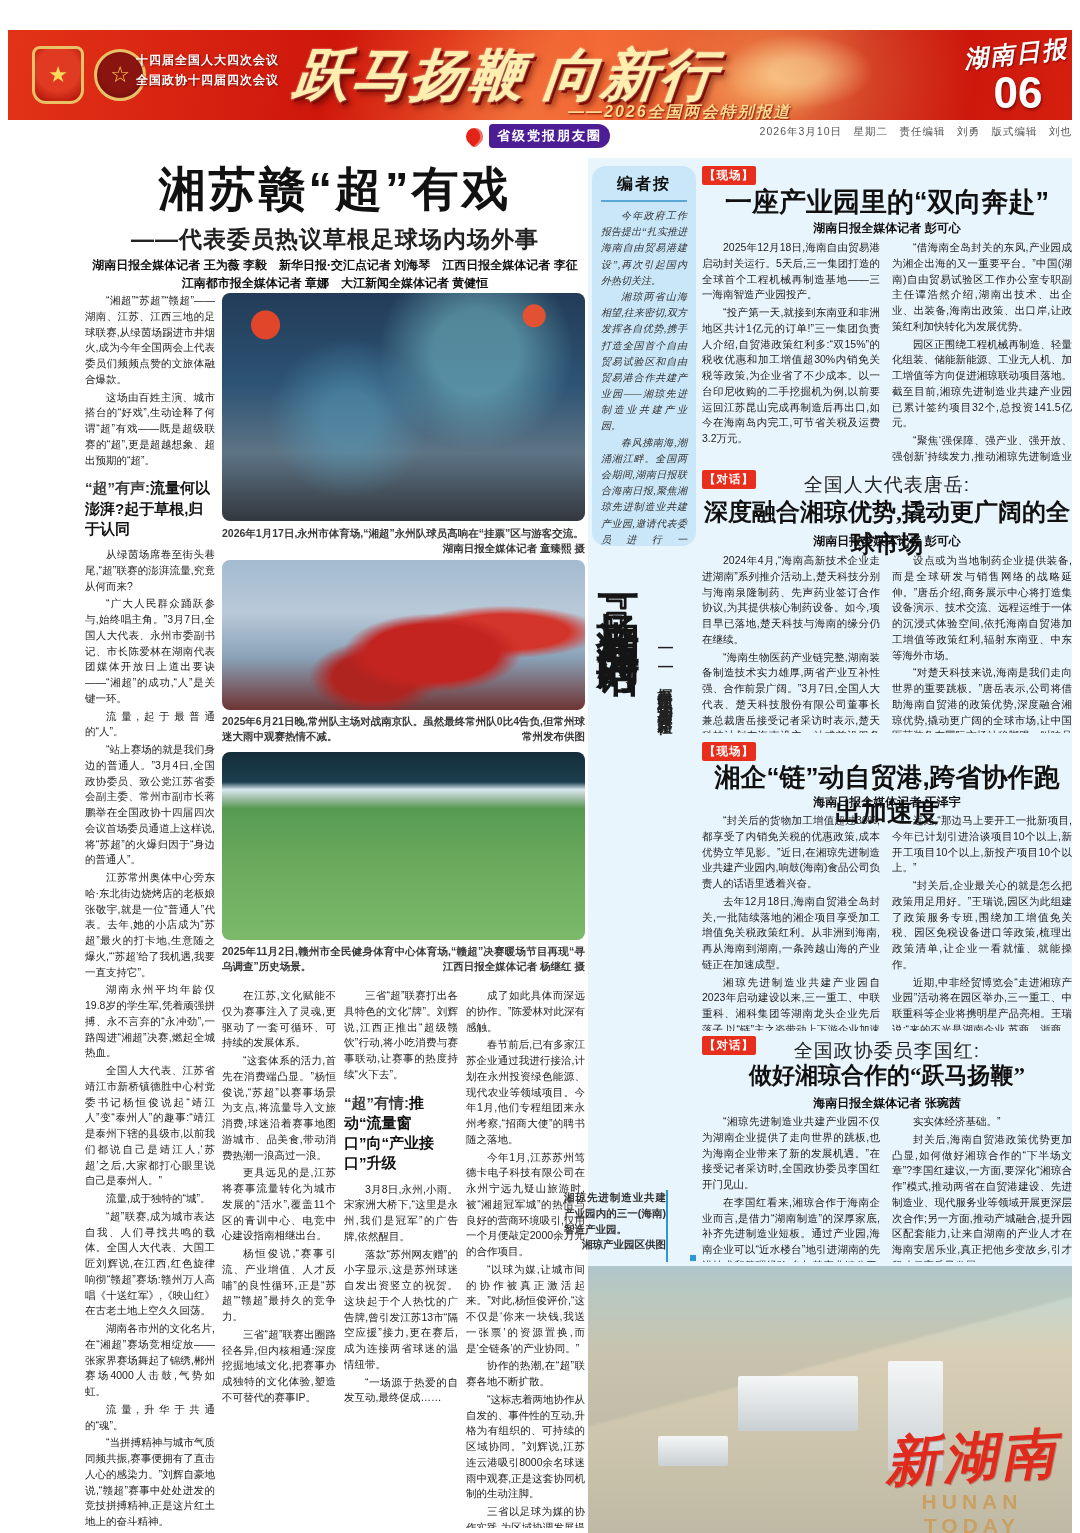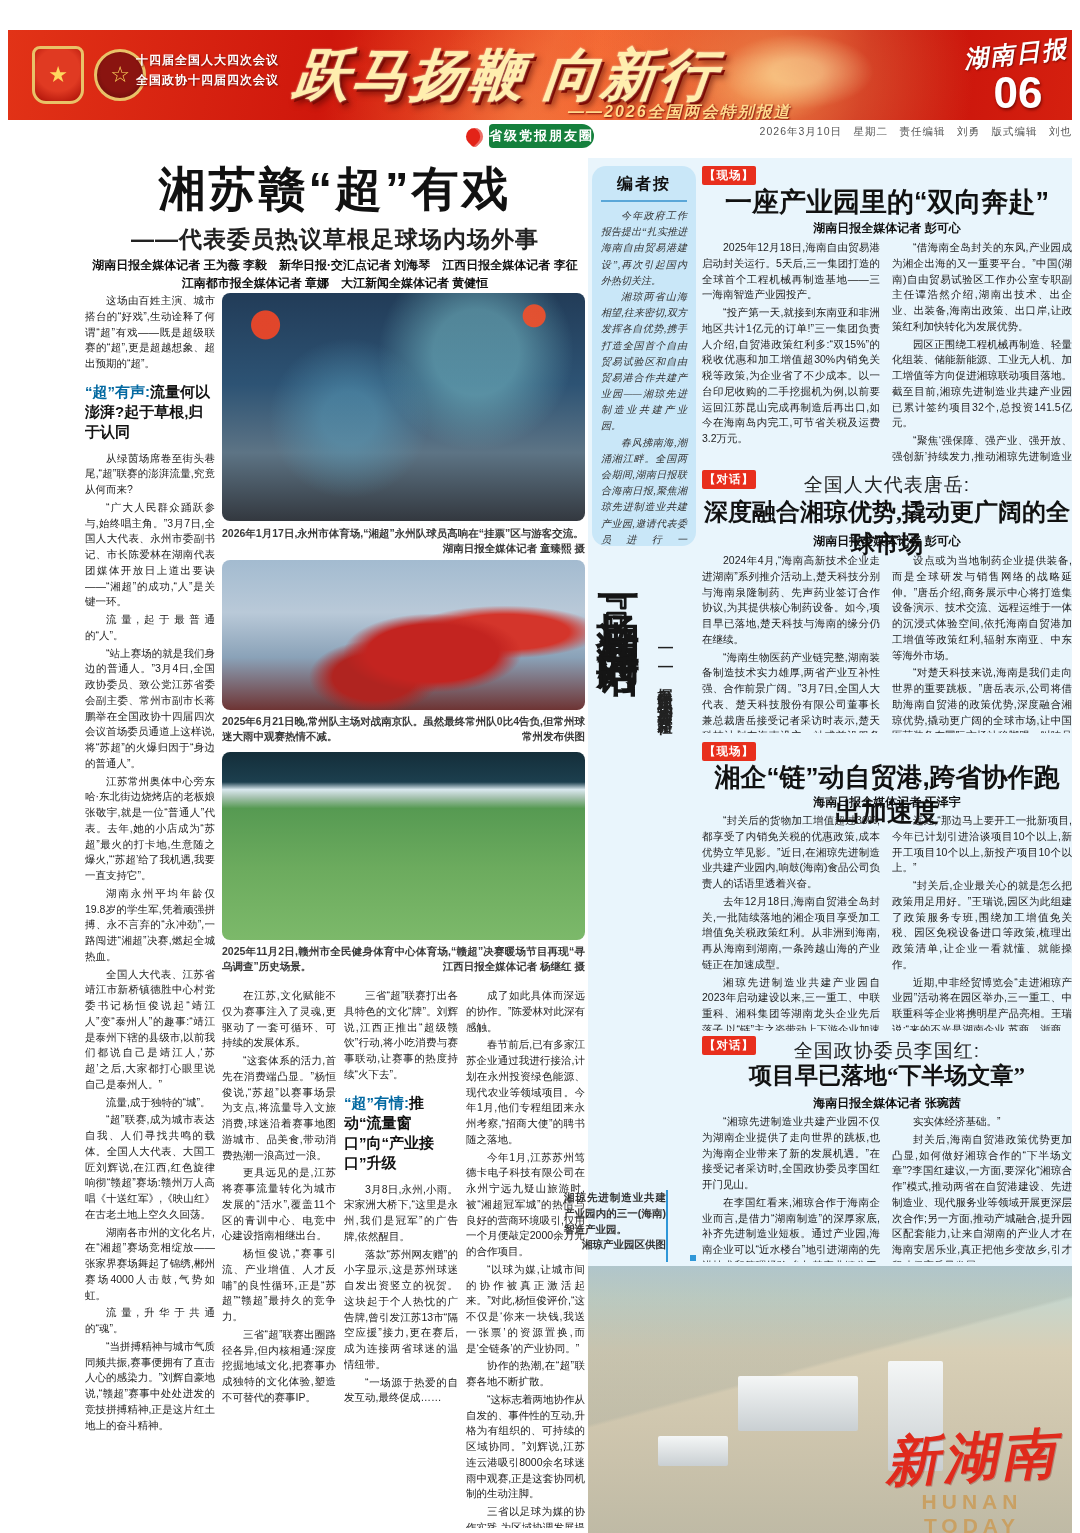--- a/index.html
+++ b/index.html
@@ -34,35 +34,35 @@
     transform:rotate(-6deg);text-shadow:1px 1px 2px #7a0b05;letter-spacing:2px;}
   .pagenum{position:absolute;left:970px;top:38px;width:80px;text-align:center;color:#fff;
     font-size:44px;font-weight:bold;text-shadow:1px 2px 3px #7a0b05;}
 
   .dateline{position:absolute;left:640px;top:125px;width:432px;text-align:right;
     font-size:10.5px;color:#555;letter-spacing:1px;}
 
   .badge-wrap{position:absolute;left:466px;top:124px;display:flex;align-items:center;gap:6px;}
   .balloon{width:17px;height:17px;background:#e32318;border-radius:50% 50% 50% 4px;transform:rotate(-45deg);
     box-shadow:inset -2px -2px 0 rgba(255,255,255,.35);}
-  .badge{background:#15803d;color:#fff;font-size:13px;font-weight:bold;letter-spacing:2px;
-    padding:3px 0;border-radius:4px 12px 12px 4px;}
+  .badge{background:#4c1d95;color:#fff;font-size:13px;font-weight:bold;letter-spacing:2px;
+    padding:3px 8px;border-radius:4px 12px 12px 4px;}
 
   
   .hl-main{position:absolute;left:85px;top:158px;width:500px;text-align:center;
     font-size:47px;font-weight:900;letter-spacing:3px;color:#111;}
   .hl-deck{position:absolute;left:85px;top:224px;width:500px;text-align:center;
     font-size:23px;font-weight:bold;color:#222;letter-spacing:1px;}
   .byline{position:absolute;left:85px;width:500px;text-align:center;font-size:12px;font-weight:bold;color:#111;}
 
   .bodycol{position:absolute;overflow:hidden;font-size:10.5px;line-height:1.5;text-align:justify;color:#222;}
   .bodycol p{margin:0 0 2px 0;text-indent:2em;}
   .bodycol p.colhead{text-indent:0;font-size:15px;font-weight:900;line-height:1.35;color:#111;
     margin:10px 0 8px 0;text-align:left;}
-  .bodycol p.colhead .red{color:#0369a1;}
+  .bodycol p.colhead .red{color:#404040;}
 
   .photo{position:absolute;border-radius:8px;overflow:hidden;}
   .pcap{position:absolute;font-size:10.5px;font-weight:bold;color:#3a3a3a;line-height:1.45;text-align:justify;}
   .pcap .credit{float:right;}
 
   .photo1{background:
     radial-gradient(circle at 12% 14%, rgba(235,70,40,.95) 0 14px, transparent 15px),
     radial-gradient(circle at 86% 10%, rgba(235,80,45,.95) 0 11px, transparent 12px),
     radial-gradient(circle at 70% 26%, rgba(120,190,200,.55) 0 14%, transparent 32%),
     radial-gradient(circle at 35% 55%, rgba(90,160,190,.5) 0 10%, transparent 30%),
@@ -139,20 +139,21 @@
     <div class="balloon"></div>
     <div class="badge">省级党报朋友圈</div>
   </div>
 
   <div class="hl-main">湘苏赣“超”有戏</div>
   <div class="hl-deck">——代表委员热议草根足球场内场外事</div>
   <div class="byline" style="top:257px;">湖南日报全媒体记者 王为薇 李毅　新华日报·交汇点记者 刘海琴　江西日报全媒体记者 李征</div>
   <div class="byline" style="top:275px;">江南都市报全媒体记者 章娜　大江新闻全媒体记者 黄健恒</div>
 
   <div class="bodycol" style="left:85px;top:293px;width:130px;height:1233px;">
+      <p>“湘超”“苏超”“赣超”——湖南、江苏、江西三地的足球联赛,从绿茵场踢进市井烟火,成为今年全国两会上代表委员们频频点赞的文旅体融合爆款。</p>
       <p>这场由百姓主演、城市搭台的“好戏”,生动诠释了何谓“超”有戏——既是超级联赛的“超”,更是超越想象、超出预期的“超”。</p>
       <p class="colhead"><span class="red">“超”有声:</span>流量何以澎湃?起于草根,归于认同</p>
       <p>从绿茵场席卷至街头巷尾,“超”联赛的澎湃流量,究竟从何而来?</p>
       <p>“广大人民群众踊跃参与,始终唱主角。”3月7日,全国人大代表、永州市委副书记、市长陈爱林在湖南代表团媒体开放日上道出要诀——“湘超”的成功,“人”是关键一环。</p>
       <p>流量,起于最普通的“人”。</p>
       <p>“站上赛场的就是我们身边的普通人。”3月4日,全国政协委员、致公党江苏省委会副主委、常州市副市长蒋鹏举在全国政协十四届四次会议首场委员通道上这样说,将“苏超”的火爆归因于“身边的普通人”。</p>
       <p>江苏常州奥体中心旁东哈·东北街边烧烤店的老板娘张敬宇,就是一位“普通人”代表。去年,她的小店成为“苏超”最火的打卡地,生意随之爆火,“‘苏超’给了我机遇,我要一直支持它”。</p>
       <p>湖南永州平均年龄仅19.8岁的学生军,凭着顽强拼搏、永不言弃的“永冲劲”,一路闯进“湘超”决赛,燃起全城热血。</p>
       <p>全国人大代表、江苏省靖江市新桥镇德胜中心村党委书记杨恒俊说起“靖江人”变“泰州人”的趣事:“靖江是泰州下辖的县级市,以前我们都说自己是靖江人,‘苏超’之后,大家都打心眼里说自己是泰州人。”</p>
       <p>流量,成于独特的“城”。</p>
@@ -254,21 +255,21 @@
       <p>湘琼先进制造业共建产业园自2023年启动建设以来,三一重工、中联重科、湘科集团等湖南龙头企业先后落子,以“链”主之姿带动上下游企业加速集聚。</p>
     </div>
   <div class="bodycol" style="left:892px;top:813px;width:180px;height:218px;">
       <p>远处,“那边马上要开工一批新项目,今年已计划引进洽谈项目10个以上,新开工项目10个以上,新投产项目10个以上。”</p>
       <p>“封关后,企业最关心的就是怎么把政策用足用好。”王瑞说,园区为此组建了政策服务专班,围绕加工增值免关税、园区免税设备进口等政策,梳理出政策清单,让企业一看就懂、就能操作。</p>
       <p>近期,中非经贸博览会“走进湘琼产业园”活动将在园区举办,三一重工、中联重科等企业将携明星产品亮相。王瑞说:“来的不光是湖南企业,苏商、浙商、粤商,台商都来了。”</p>
     </div>
 
   <div class="tag" style="left:702px;top:1036px;">【对话】</div>
   <div class="art-pre" style="top:1038px;">全国政协委员李国红:</div>
-  <div class="art-hl serif" style="top:1060px;font-size:23px;">项目早已落地“下半场文章”</div>
+  <div class="art-hl serif" style="top:1060px;font-size:23px;">做好湘琼合作的“跃马扬鞭”</div>
   <div class="reporter" style="top:1095px;">海南日报全媒体记者 张琬茜</div>
   <div class="bodycol" style="left:702px;top:1114px;width:178px;height:148px;">
       <p>“湘琼先进制造业共建产业园不仅为湖南企业提供了走向世界的跳板,也为海南企业带来了新的发展机遇。”在接受记者采访时,全国政协委员李国红开门见山。</p>
       <p>在李国红看来,湘琼合作于海南企业而言,是借力“湖南制造”的深厚家底,补齐先进制造业短板。通过产业园,海南企业可以“近水楼台”地引进湖南的先进技术和管理经验,参与其产业链分工,实现借船出海,提升本土制造业的配套能力,更能通过产业导入,为海南夯</p>
     </div>
   <div class="bodycol" style="left:892px;top:1114px;width:180px;height:148px;">
       <p>实实体经济基础。”</p>
       <p>封关后,海南自贸港政策优势更加凸显,如何做好湘琼合作的“下半场文章”?李国红建议,一方面,要深化“湘琼合作”模式,推动两省在自贸港建设、先进制造业、现代服务业等领域开展更深层次合作;另一方面,推动产城融合,提升园区配套能力,让来自湖南的产业人才在海南安居乐业,真正把他乡变故乡,引才留才促高质量发展。</p>
     </div>
 

